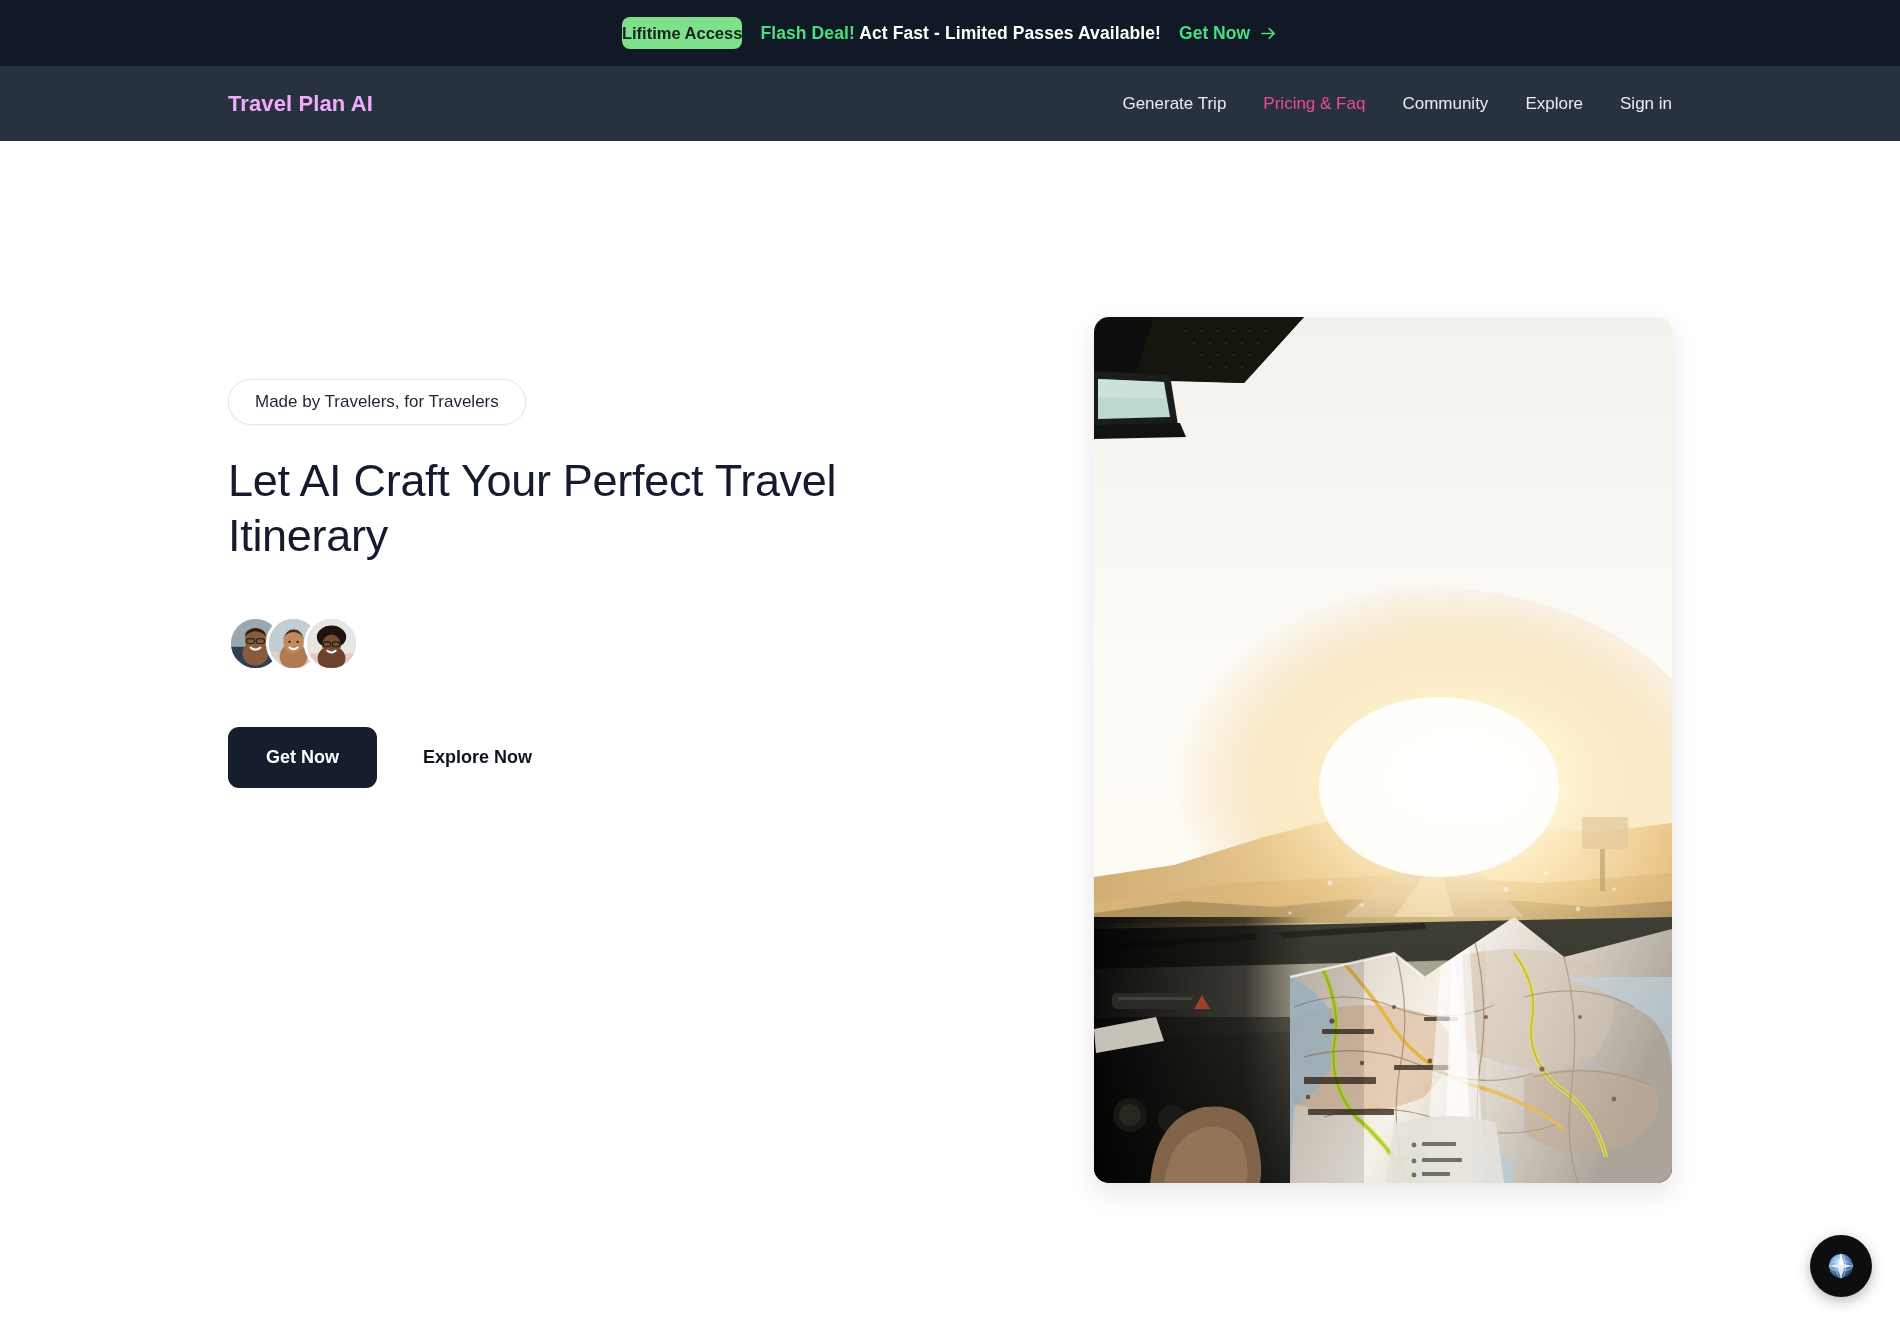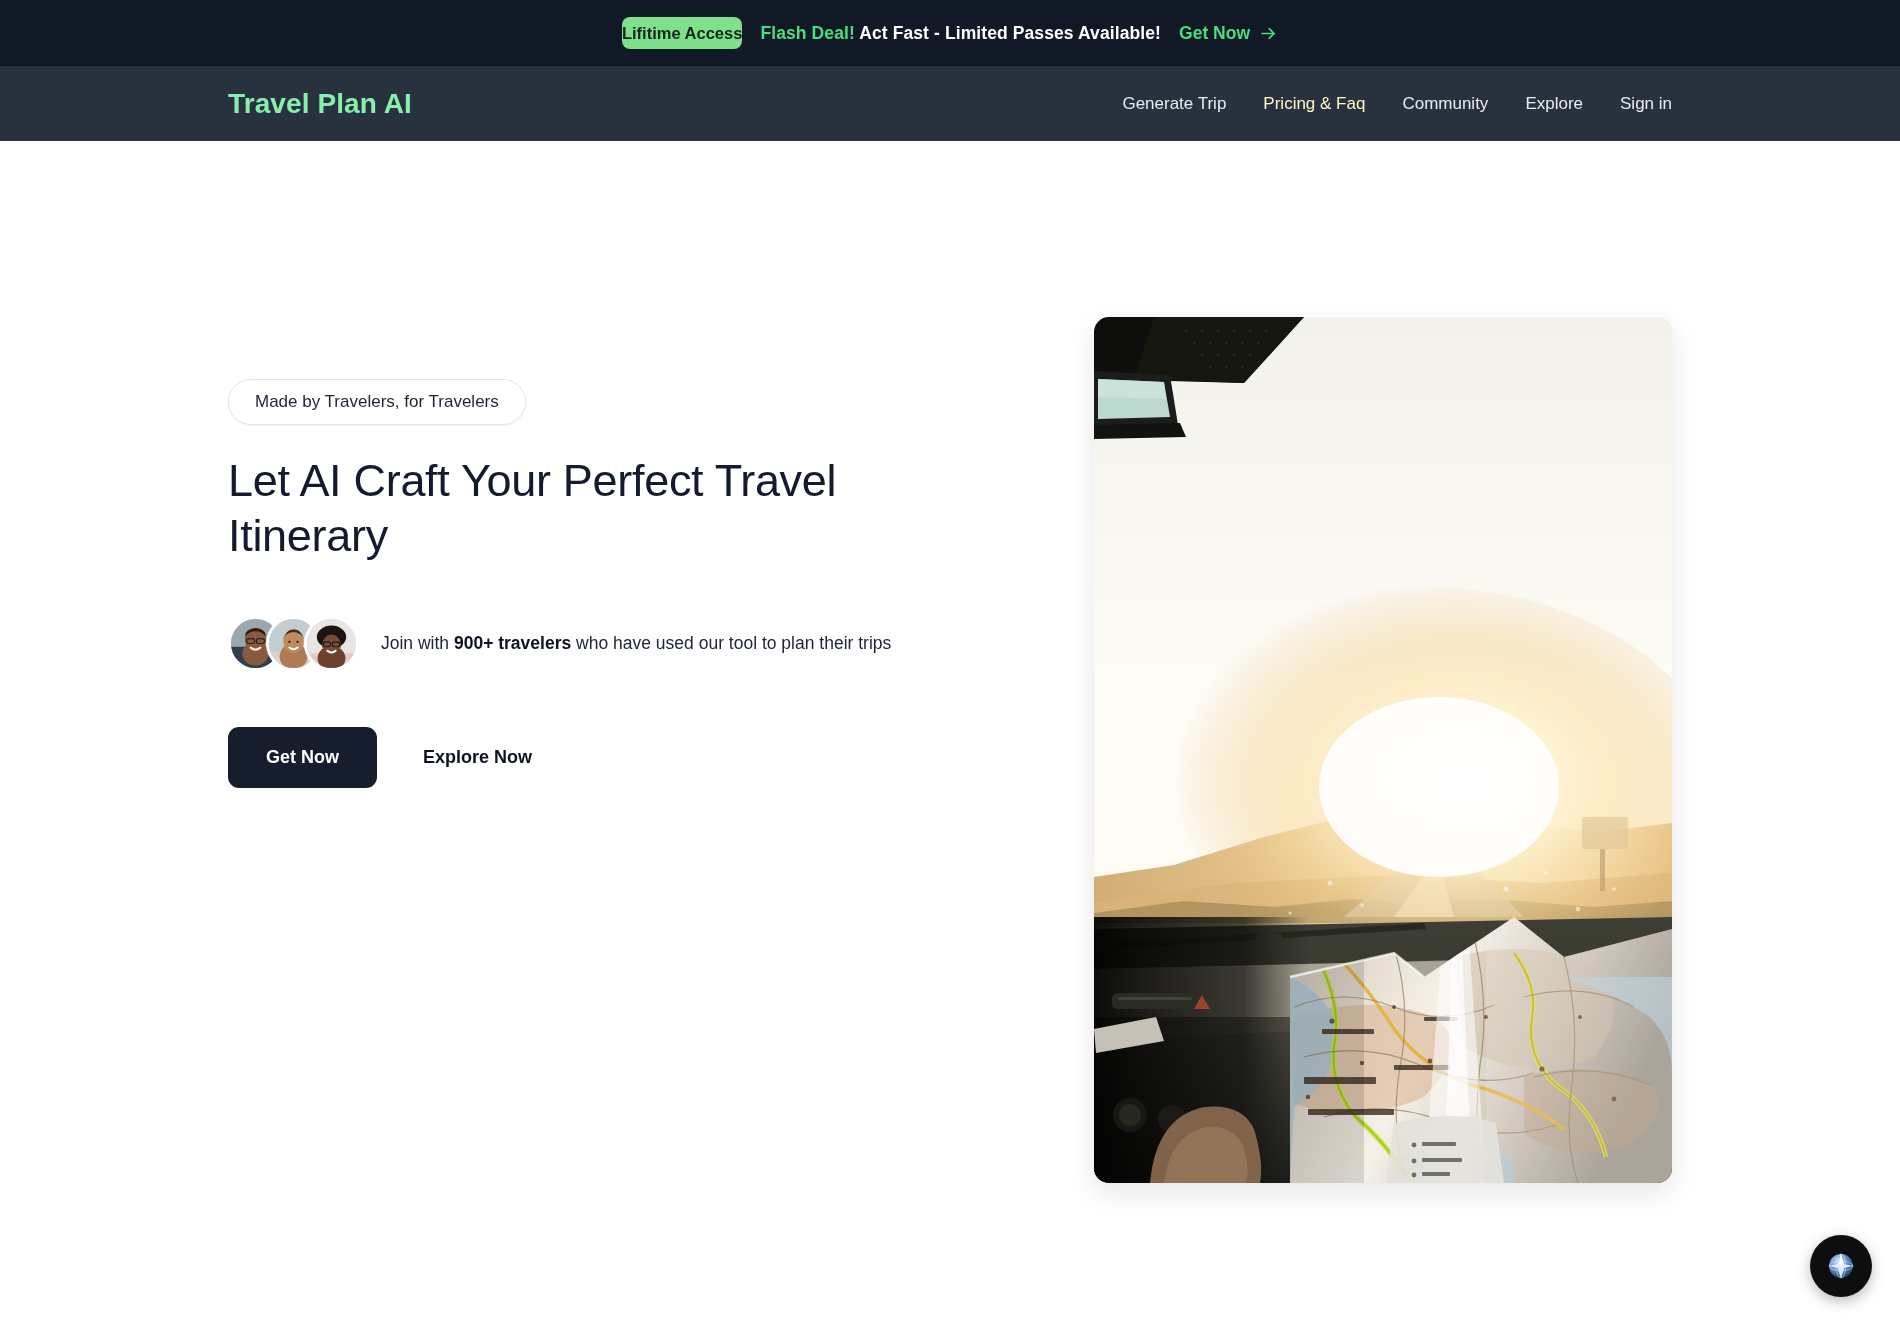--- a/index.html
+++ b/index.html
@@ -55,40 +55,40 @@
   
   .navbar {
     height: 75px;
     background: #28323f;
     display: flex;
     align-items: center;
     padding: 0 228px 0 228px;
     justify-content: space-between;
   }
   .brand {
-    color: #86efac;
-    font-size: 28px;
+    color: #f0abfc;
+    font-size: 22px;
     font-weight: 700;
     letter-spacing: .1px;
     cursor: pointer;
   }
   .nav-links {
     display: flex;
     align-items: flex-end;
     gap: 37px;
   }
   .nav-link {
     color: #e8ecf1;
     font-size: 17px;
     font-weight: 400;
     text-decoration: none;
     white-space: nowrap;
     cursor: pointer;
   }
-  .nav-link.active { color: #fef9c3; }
+  .nav-link.active { color: #ec4899; }
 
   
   .hero {
     display: flex;
     padding: 88px 228px 0 228px;
     gap: 32px;
     align-items: flex-start;
   }
   .hero-left {
     width: 740px;
@@ -284,21 +284,20 @@
             <ellipse cx="30" cy="30" rx="12" ry="13" fill="#7a4c35"></ellipse>
             <ellipse cx="30" cy="22" rx="18" ry="14" fill="#1c1410"></ellipse>
             <ellipse cx="30" cy="31" rx="11" ry="12" fill="#7a4c35"></ellipse>
             <rect x="20" y="28" width="9" height="6" rx="3" fill="none" stroke="#1a1a1a" stroke-width="1.3"></rect>
             <rect x="31" y="28" width="9" height="6" rx="3" fill="none" stroke="#1a1a1a" stroke-width="1.3"></rect>
             <path d="M25 39 Q30 43 35 39" stroke="#fff" stroke-width="2.4" fill="none" stroke-linecap="round"></path>
           </svg>
         </div>
 
       </div>
-      <div class="proof-text"><span>Join with </span><b>900+ travelers</b><span> who have used our tool to plan their trips</span></div>
     </div>
 
     <div class="hero-actions">
       <button class="btn-primary">Get Now</button>
       <button class="btn-link">Explore Now</button>
     </div>
   </div>
 
   <div class="hero-right">
     <div class="hero-photo" title="View through car windshield at sunset with a folded Iceland road map and sun hat on the dashboard">

